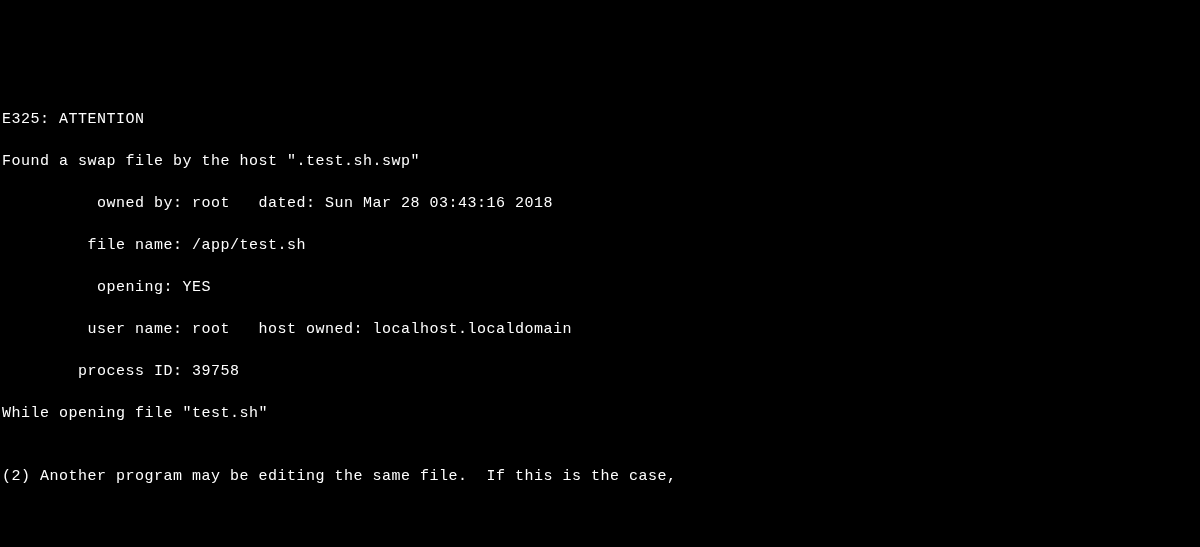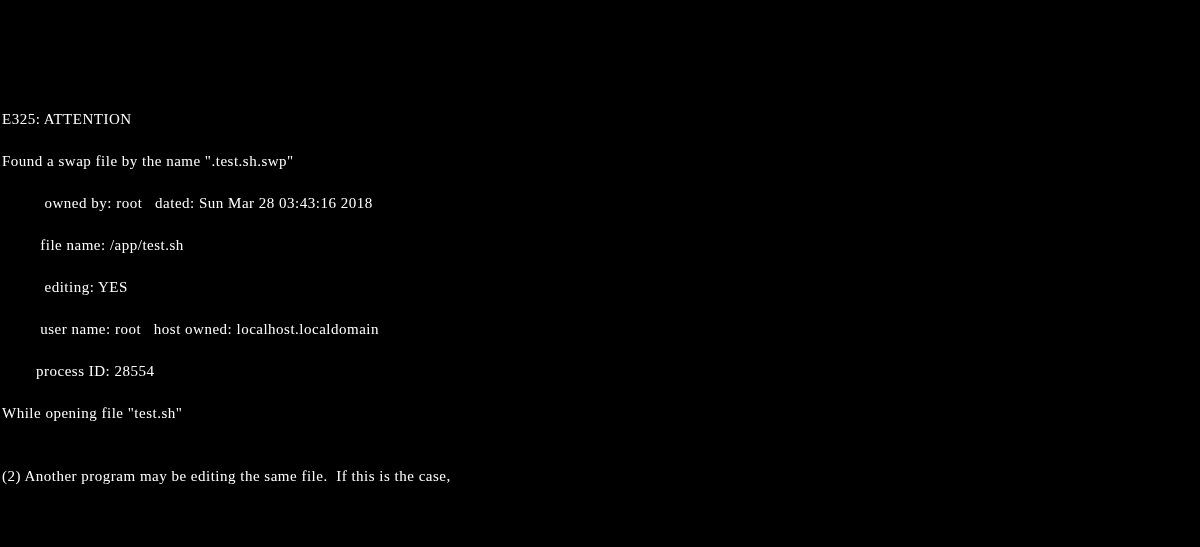--- a/index.html
+++ b/index.html
@@ -18,36 +18,35 @@
       height: 547px;
       overflow: hidden;
       white-space: pre;
       letter-spacing: 0.5px;
     }
     .terminal {
       display: block;
     }
     .line {
       display: block;
-      font-family: Liberation Serif, serif;
     }
   </style>
 </head>
 <body>
 
 
 
 <div class="terminal">
 <span class="line">E325: ATTENTION</span>
-<span class="line">Found a swap file by the name ".test.sh.swp"</span>
+<span class="line">Found a swap file by the host ".test.sh.swp"</span>
 <span class="line">          owned by: root   dated: Sun Mar 28 03:43:16 2018</span>
 <span class="line">         file name: /app/test.sh</span>
-<span class="line">          editing: YES</span>
+<span class="line">          opening: YES</span>
 <span class="line">         user name: root   host owned: localhost.localdomain</span>
-<span class="line">        process ID: 28554</span>
+<span class="line">        process ID: 39758</span>
 <span class="line">While opening file "test.sh"</span>
 <span class="line"></span>
 <span class="line">(2) Another program may be editing the same file.  If this is the case,</span>
 
 
 
 
 
 
 

